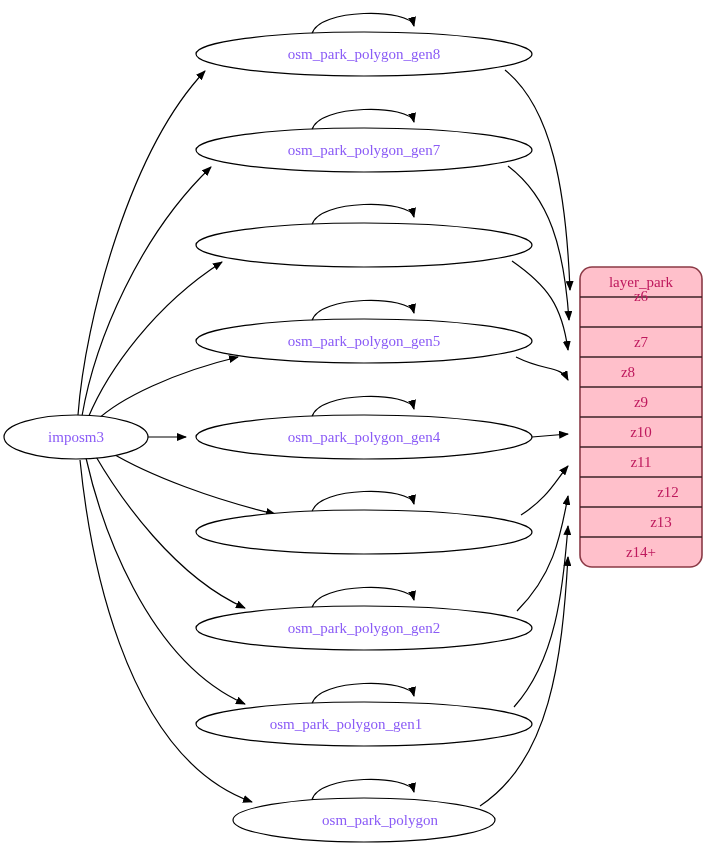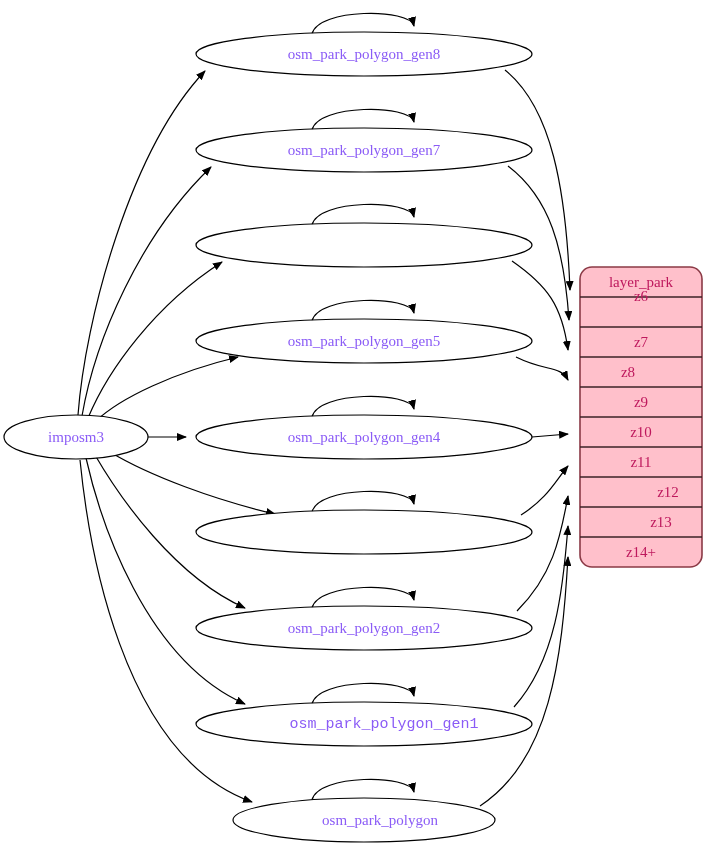--- a/index.html
+++ b/index.html
@@ -110,21 +110,21 @@
     </g>
   </svg>
 
   <div class="nodelabel" style="left:76px;top:437px;">imposm3</div>
 
   <div class="nodelabel" style="left:364px;top:54px;">osm_park_polygon_gen8</div>
   <div class="nodelabel" style="left:364px;top:150px;">osm_park_polygon_gen7</div>
   <div class="nodelabel" style="left:364px;top:341px;">osm_park_polygon_gen5</div>
   <div class="nodelabel" style="left:364px;top:437px;">osm_park_polygon_gen4</div>
   <div class="nodelabel" style="left:364px;top:628px;">osm_park_polygon_gen2</div>
-  <div class="nodelabel" style="left:384px;top:724px;font-family:Liberation Mono, monospace;">osm_park_polygon_gen1</div>
+  <div class="nodelabel" style="left:346px;top:724px;">osm_park_polygon_gen1</div>
   <div class="nodelabel" style="left:364px;top:820px;margin-left:16px;">osm_park_polygon</div>
 
   <div class="tablecell" style="left:641px;top:282px;">layer_park</div>
   <div class="tablecell" style="left:641px;top:296px;">z6</div>
   <div class="tablecell" style="left:641px;top:342px;">z7</div>
   <div class="tablecell" style="left:628px;top:372px;">z8</div>
   <div class="tablecell" style="left:641px;top:402px;">z9</div>
   <div class="tablecell" style="left:641px;top:432px;">z10</div>
   <div class="tablecell" style="left:641px;top:462px;">z11</div>
   <div class="tablecell" style="left:668px;top:492px;text-align:center;">z12</div>

